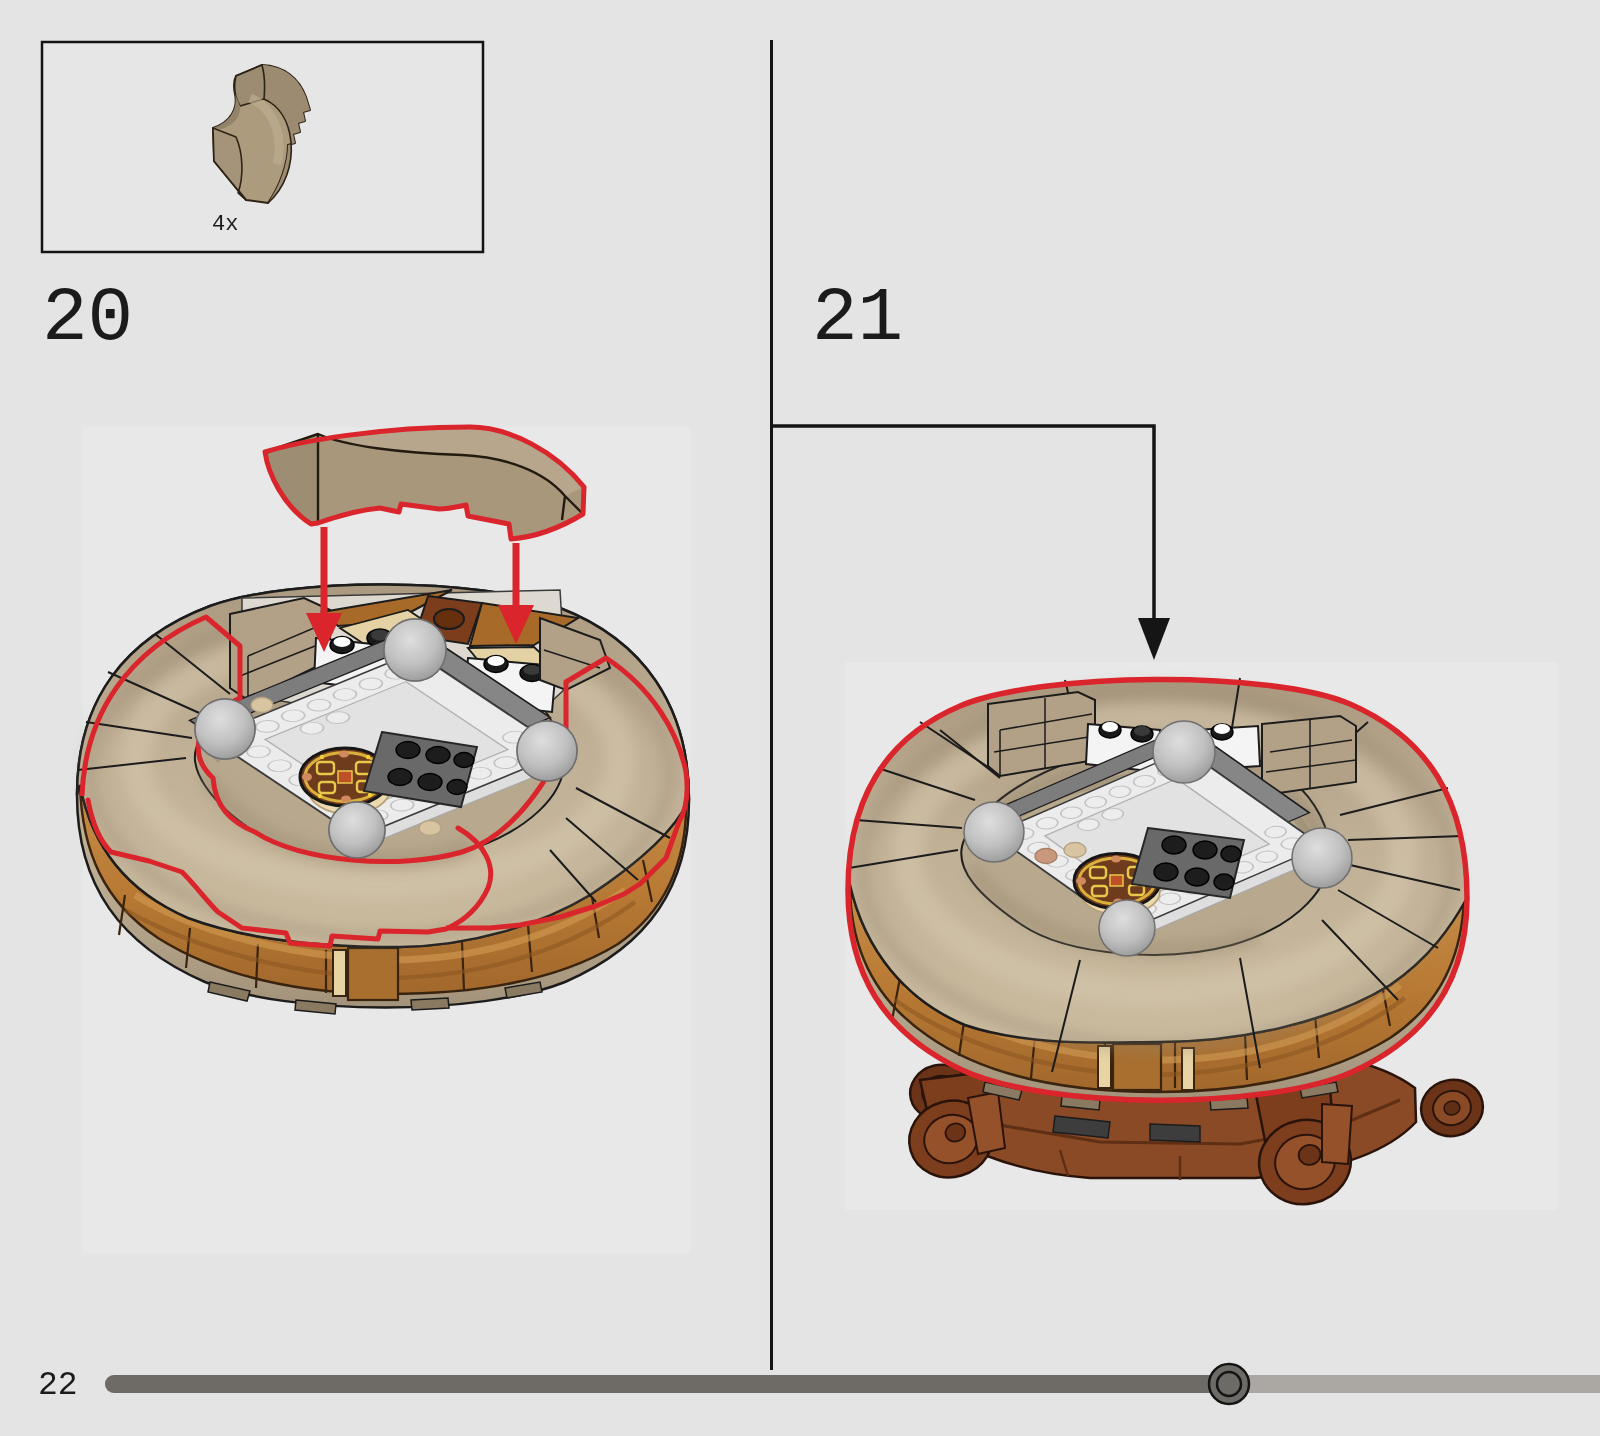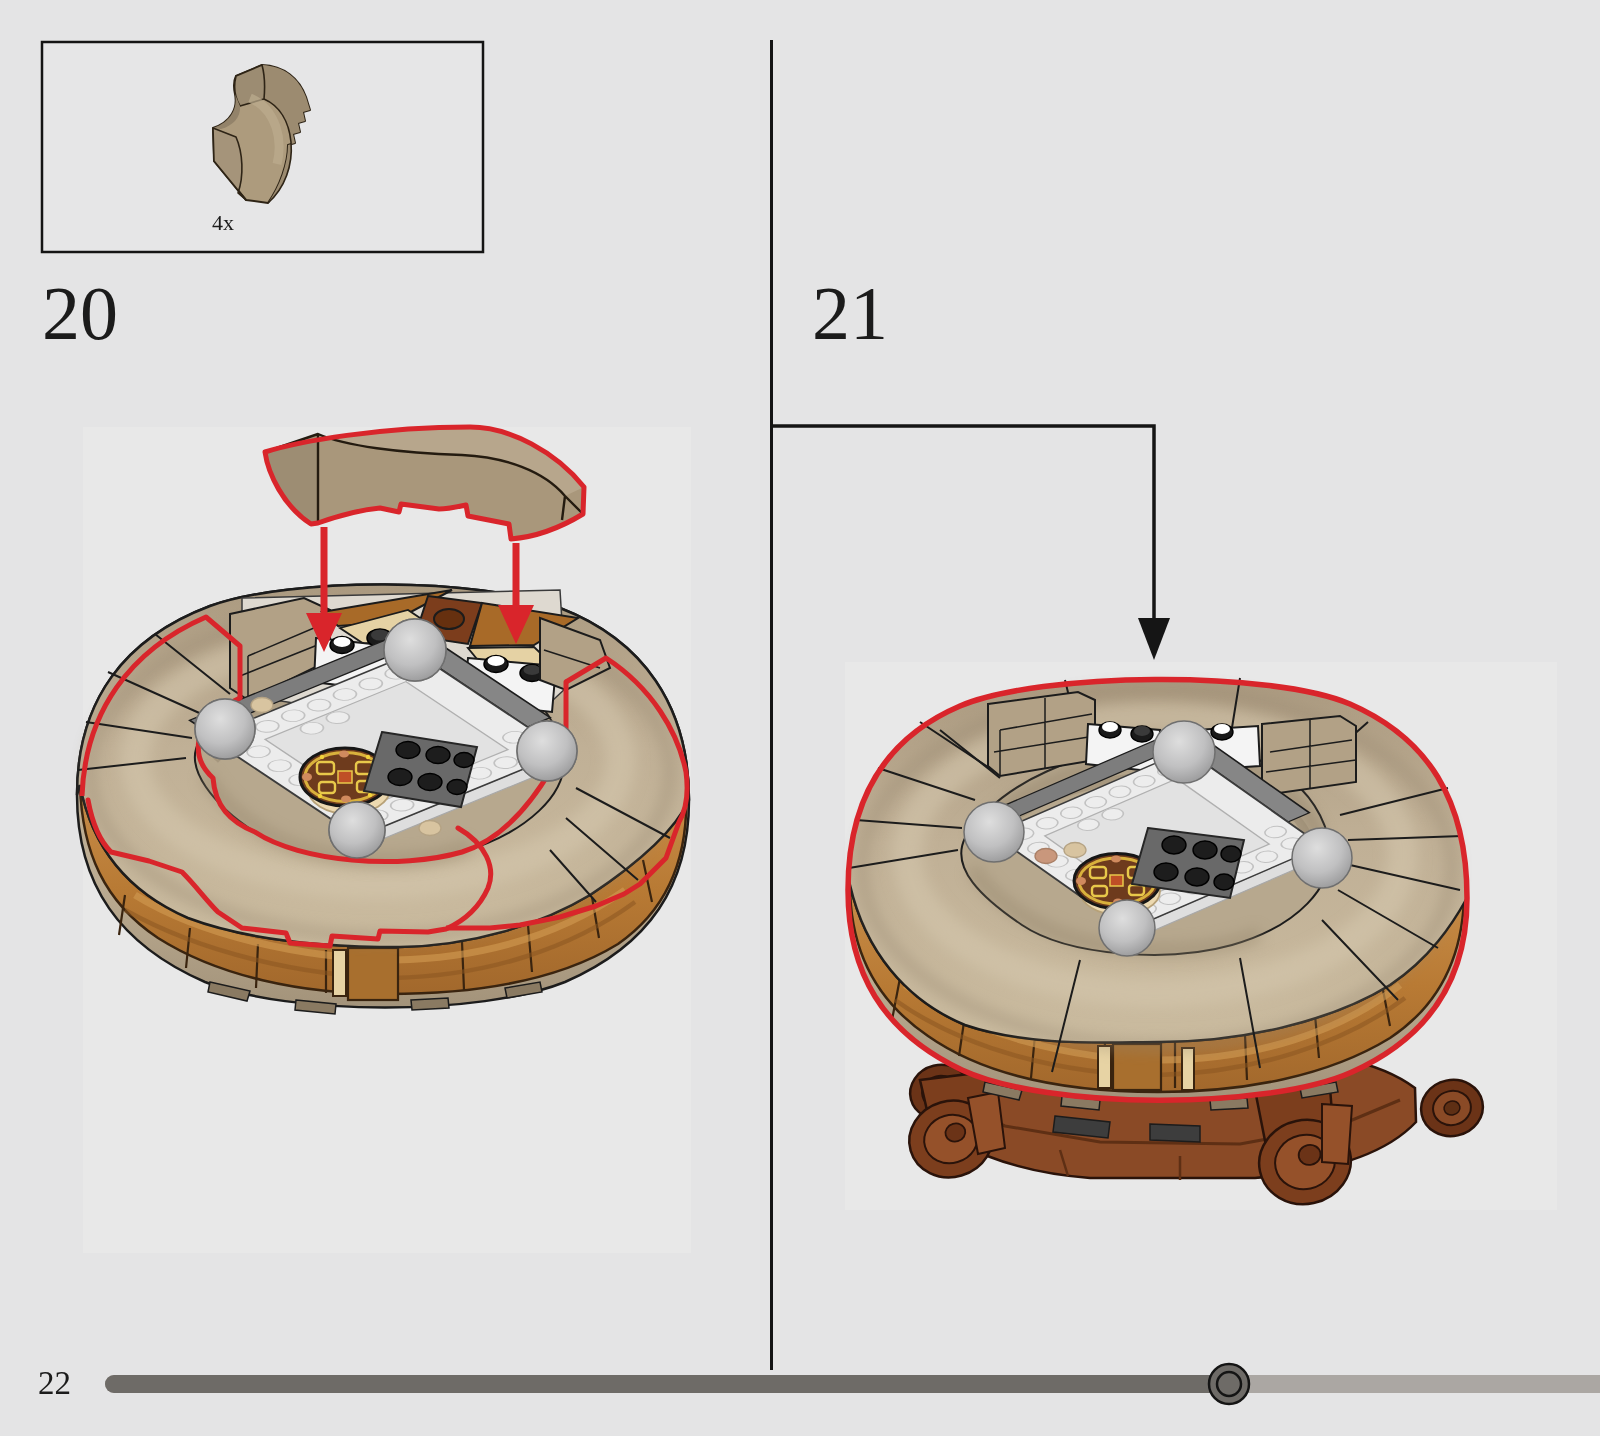--- a/index.html
+++ b/index.html
@@ -1,17 +1,17 @@
 <!DOCTYPE html>
 <html><head>
 <meta charset="utf-8">
 <style>
   html,body{margin:0;padding:0;background:#e4e4e5;}
   .page{position:relative;width:1600px;height:1436px;overflow:hidden;
-        font-family:Liberation Serif, serif;}
+        font-family:Liberation Mono, monospace;}
   svg{position:absolute;left:0;top:0;}
 </style>
 </head>
 <body>
 <div class="page">
 <svg width="1600" height="1436" viewBox="0 0 1600 1436">
 <defs>
   <radialGradient id="sph" cx="42%" cy="33%" r="75%">
     <stop offset="0%" stop-color="#dedede"></stop>
     <stop offset="55%" stop-color="#c0c0c1"></stop>

